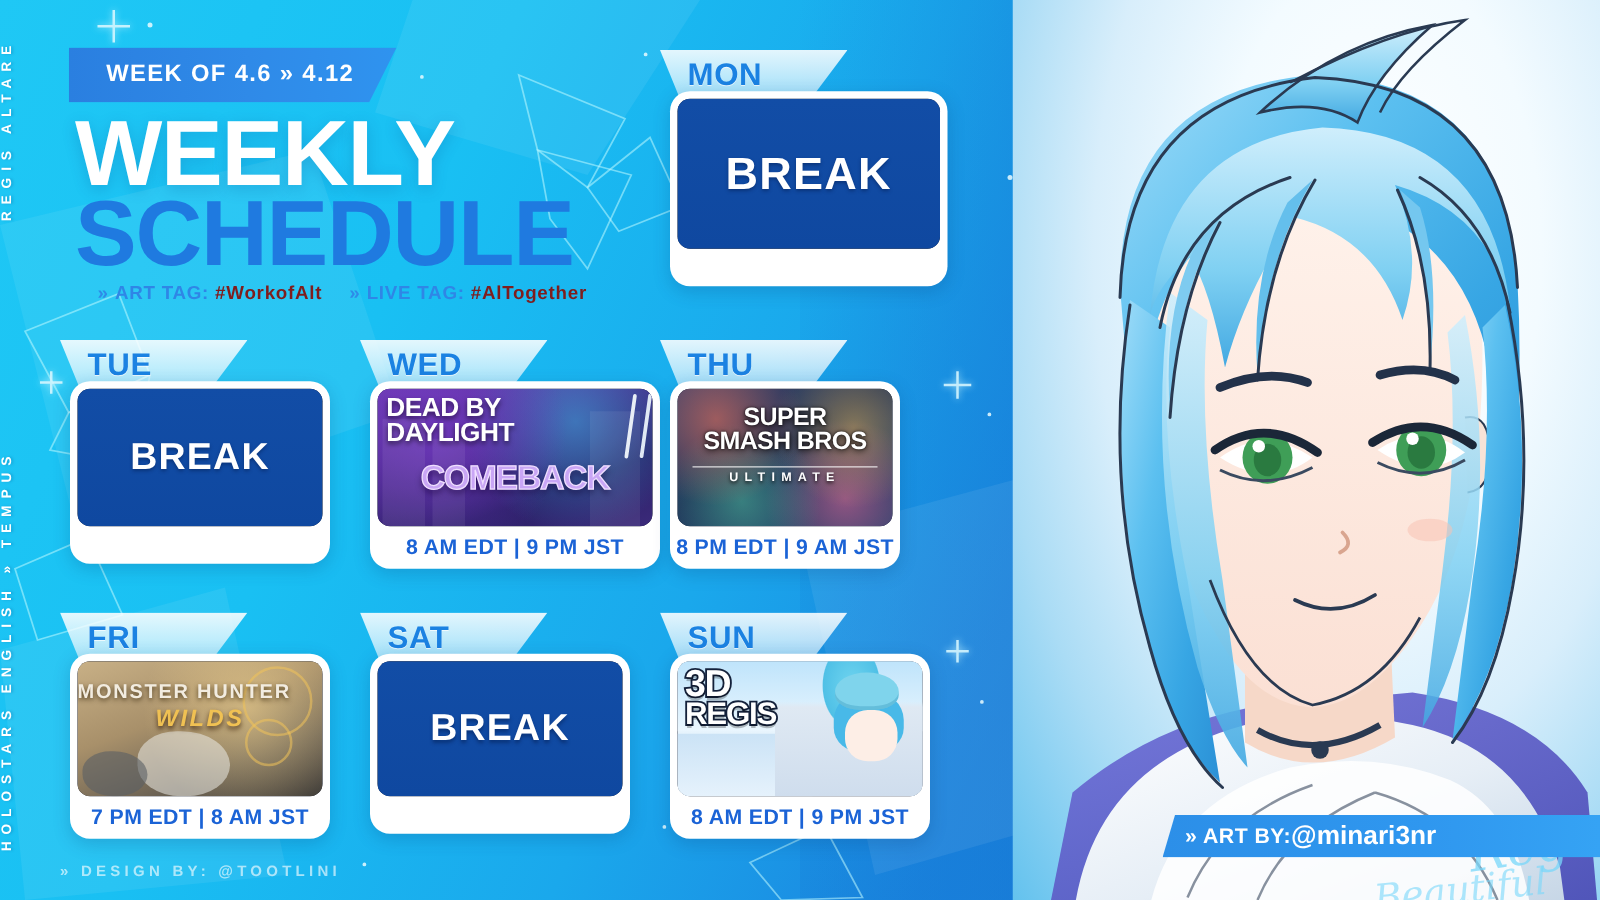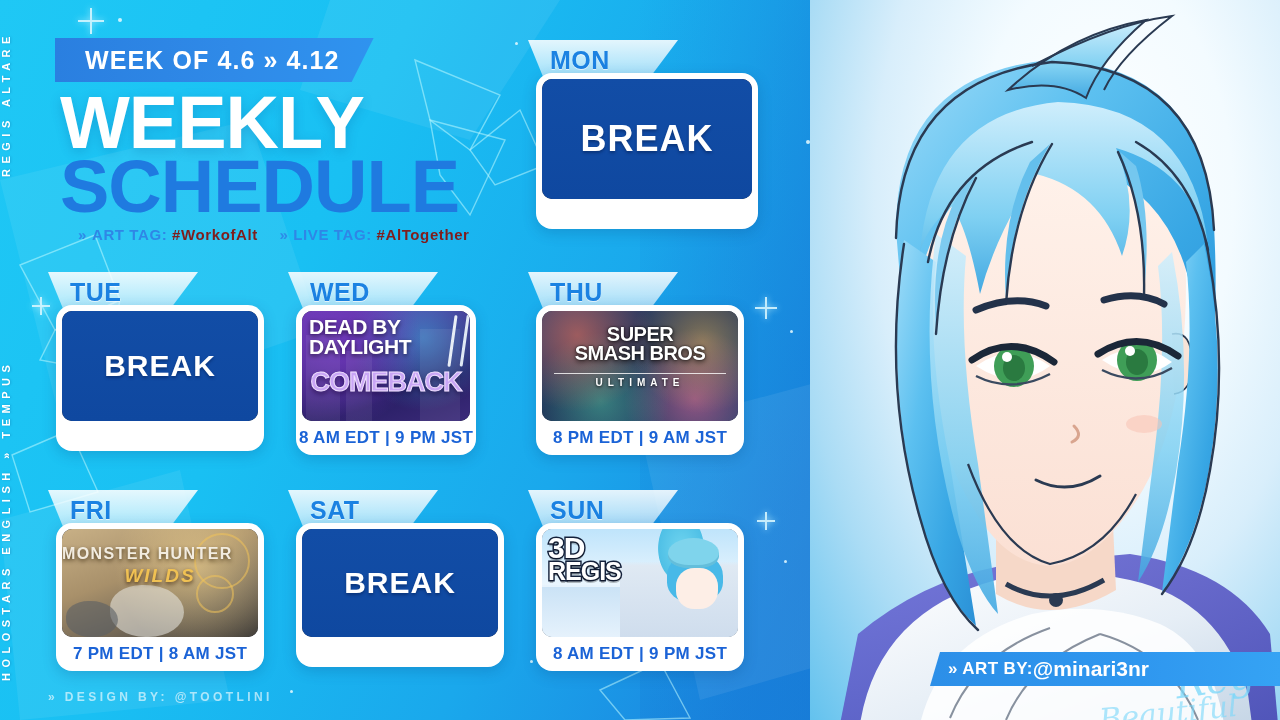--- a/index.html
+++ b/index.html
@@ -45,21 +45,21 @@
   
   .week-banner{
     position:absolute;left:55px;top:38px;height:44px;
     padding:0 34px 0 30px;
     display:flex;align-items:center;
     background:linear-gradient(90deg,#2a7fe0 0%,#2f8ae8 55%,#2f93ef 100%);
     clip-path:polygon(0 0,100% 0,calc(100% - 22px) 100%,0 100%);
     box-shadow:0 2px 10px rgba(10,60,120,.18);
   }
   .week-banner span{
-    color:#fff;font-size:25px;font-weight:800;letter-spacing:1.1px;white-space:nowrap;
+    color:#fff;font-size:19px;font-weight:800;letter-spacing:1.1px;white-space:nowrap;
   }
   .title-weekly{
     position:absolute;left:60px;top:86px;
     font-size:74px;font-weight:800;letter-spacing:-1px;color:#ffffff;
     line-height:1;white-space:nowrap;
     text-shadow:0 3px 12px rgba(10,70,140,.22);
   }
   .title-schedule{
     position:absolute;left:60px;top:150px;
     font-size:74px;font-weight:800;letter-spacing:-1px;color:#1f7ae0;
@@ -327,21 +327,21 @@
       </div>
       <div class="footer empty">
         <span></span>
       </div>
     </div>
   </div>
 
   <div class="card" style="left:296px;top:272px;">
     <div class="day-banner"></div>
     <div class="day-label">WED</div>
-    <div class="card-frame" style="width:180px;">
+    <div class="card-frame" style="width:232px;">
       <div class="thumb" style="height:110px;">
         <div class="art dbd">
           <div class="bldg" style="left:4px;top:24px;width:34px;height:86px;"></div>
           <div class="bldg" style="left:44px;top:40px;width:26px;height:70px;"></div>
           <div class="bldg" style="right:10px;top:18px;width:40px;height:92px;"></div>
           <div class="dbd-claw"></div>
           <div class="dbd-title">
             <span>DEAD BY</span><br>
             <span>DAYLIGHT</span>
           </div>
@@ -350,21 +350,21 @@
       </div>
       <div class="footer">
         <span>8 AM EDT | 9 PM JST</span>
       </div>
     </div>
   </div>
 
   <div class="card" style="left:536px;top:272px;">
     <div class="day-banner"></div>
     <div class="day-label">THU</div>
-    <div class="card-frame" style="width:208px;">
+    <div class="card-frame" style="width:184px;">
       <div class="thumb" style="height:110px;">
         <div class="art ssb">
           <div class="ssb-title">
             <span>SUPER</span><br>
             <span>SMASH BROS</span>
           </div>
           <div class="ssb-line"></div>
           <div class="ssb-ult">ULTIMATE</div>
         </div>
       </div>

